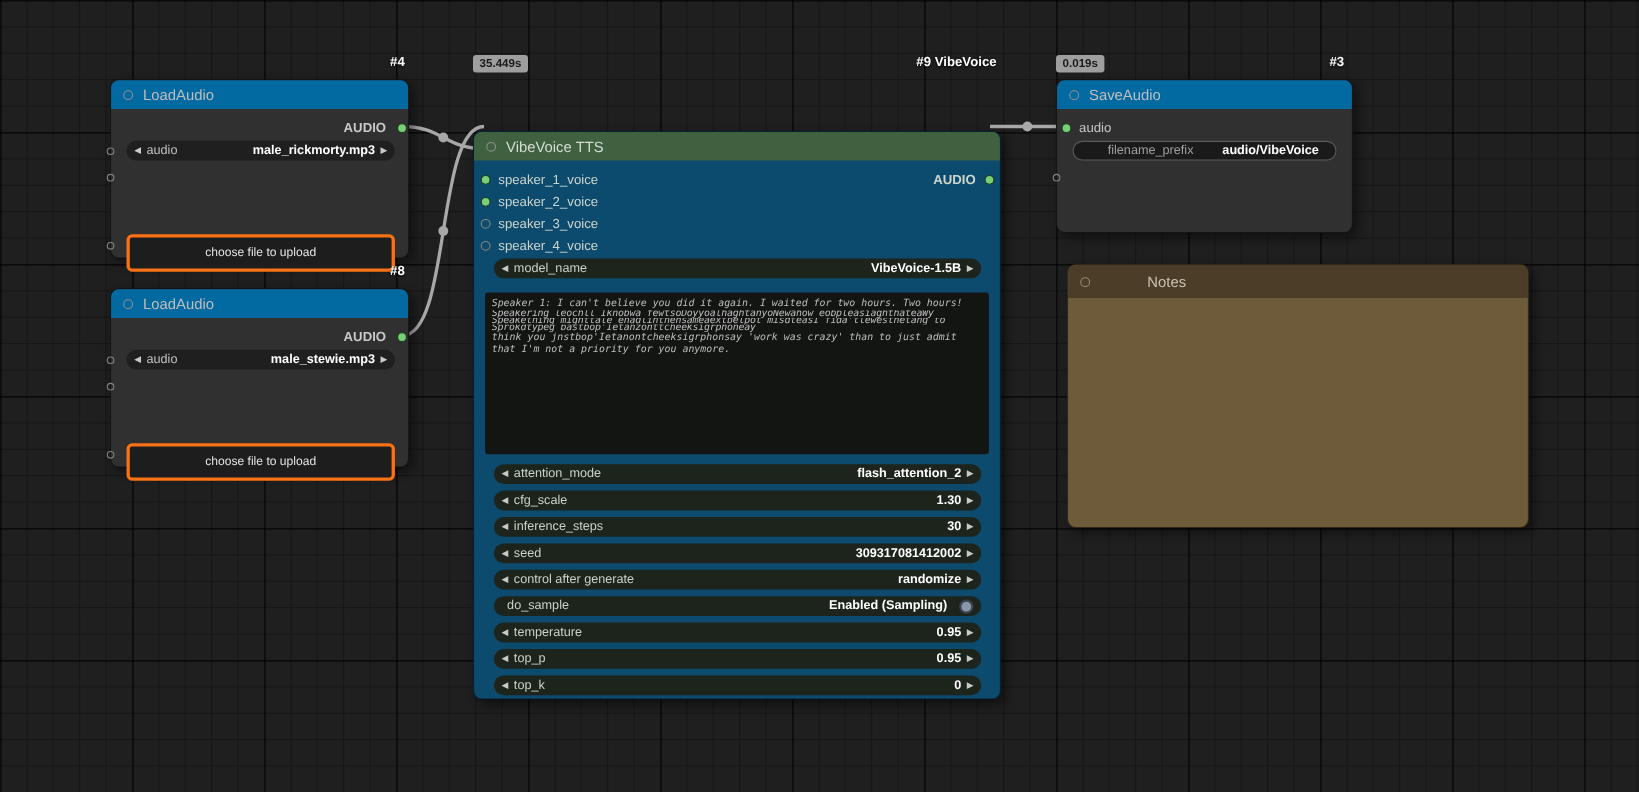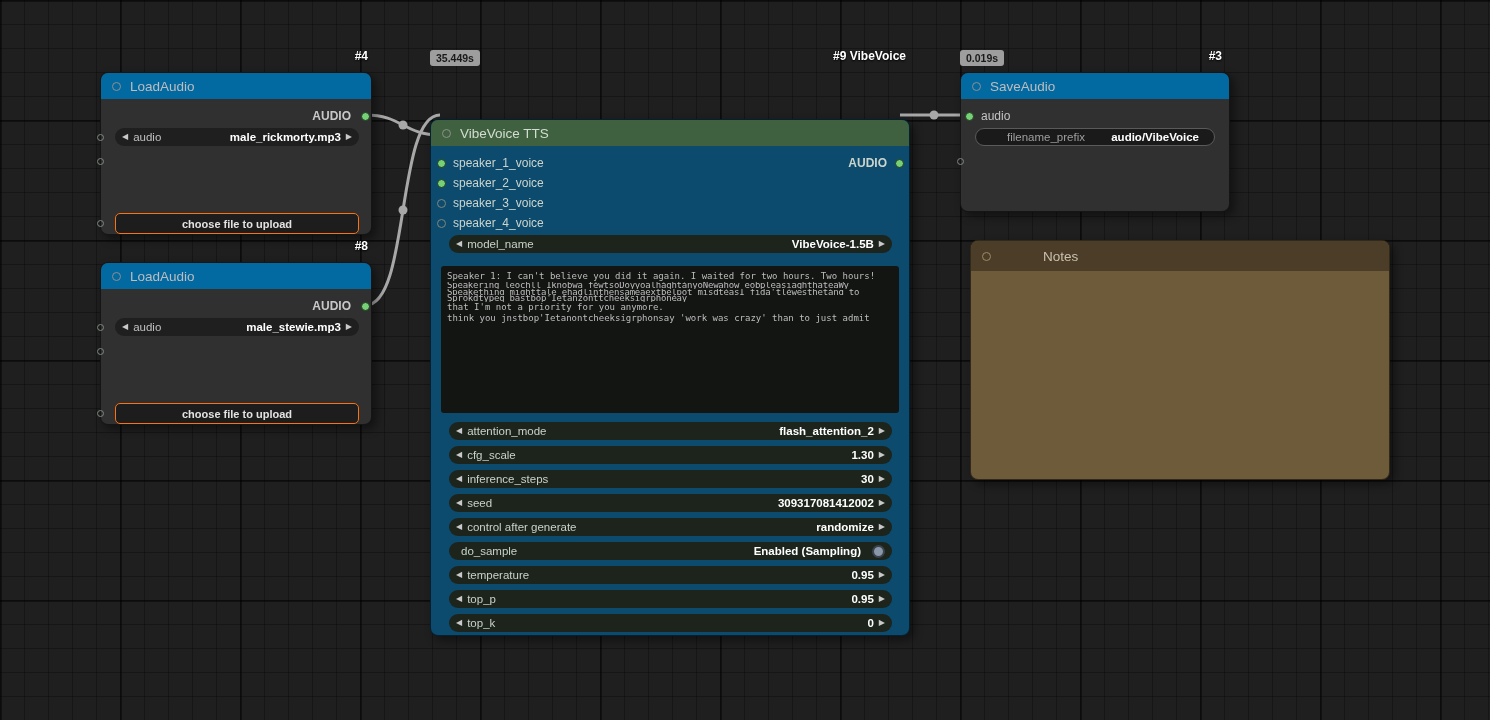--- a/index.html
+++ b/index.html
@@ -37,26 +37,26 @@
   .dot{position:absolute;width:9px;height:9px;border-radius:50%;box-sizing:border-box;z-index:3;}
   .dot.filled{background:#77d077;border:1px solid #1d3a1d;}
   .dot.hollow{border:1.5px solid #7e887e;background:transparent;}
   .dot.small{width:7px;height:7px;}
   .w-row{position:absolute;height:18px;border-radius:9px;background:#1f1f1f;display:flex;
          align-items:center;font-size:11.5px;color:#c0c0c0;padding:0 7px;box-sizing:border-box;}
   .green .w-row{background:#1c241c;color:#c9d2c9;}
   .w-name{margin-left:5px;white-space:nowrap;}
   .w-val{margin-left:auto;margin-right:5px;color:#fff;font-weight:600;white-space:nowrap;}
   .arrow{font-size:8px;color:#c9c9c9;line-height:1;flex:0 0 auto;}
-  .btn{position:absolute;height:21px;background:#1d1d1d;border:1px solid #f97316;border-radius:5px;
-       color:#e2e2e2;font-size:11px;font-weight:700;display:flex;align-items:center;justify-content:center;box-sizing:border-box;}
+  .btn{position:absolute;height:34px;background:#1d1d1d;border:3px solid #f97316;border-radius:5px;
+       color:#e2e2e2;font-size:11px;font-weight:400;display:flex;align-items:center;justify-content:center;box-sizing:border-box;}
   .pillbox{background:#1a1a1a;border:1px solid #5a5a5a;}
   .textarea{position:absolute;left:10px;right:10px;background:#131513;border-radius:3px;
             font-family:"DejaVu Sans Mono",monospace;font-size:9px;color:#bdbdbd;padding:5px 6px;box-sizing:border-box;overflow:hidden;}
-  .tline{white-space:pre;overflow:hidden;line-height:11px;}
+  .tline{white-space:pre;overflow:hidden;line-height:11px;font-style:italic;}
   .overlap .tline{line-height:6.6px;letter-spacing:-0.2px;}
   .toggle-knob{width:13px;height:13px;border-radius:50%;background:#8a97a8;border:2px solid #3a434e;
                box-sizing:border-box;margin-left:6px;flex:0 0 auto;}
   .badge-id{position:absolute;font-size:12px;font-weight:bold;color:#fff;text-shadow:0 1px 2px #000;
             text-align:right;z-index:4;}
   .badge-time{position:absolute;font-size:10.5px;color:#1a1a1a;background:#9e9e9e;border-radius:3px;
               padding:2px 6px;z-index:4;font-weight:700;}
 </style>
 </head>
 <body>
@@ -154,22 +154,22 @@
     <span class="arrow">▶</span>
   </div>
 
   <div class="textarea" style="top:146px;height:147px">
     <div class="tline">Speaker 1: I can't believe you did it again. I waited for two hours. Two hours!</div>
     <div class="overlap">
       <div class="tline">Speakering leochll Iknobwa fěwtsoDoyyoalhàghtànyoNewahow eobpleasiaghthateaWy</div>
       <div class="tline">Speakething mighttale ēhadlinthensameaextbelpot misdtèasĪ fida'tlèwesthetáng to</div>
       <div class="tline">Sprokdtÿpeg bastbop'Ietanžonttcheeksigrphonèay</div>
     </div>
+    <div class="tline">think you jnstbop'Ietanontcheeksigrphonsay 'work was crazy' than to just admit</div>
     <div class="tline">that I'm not a priority for you anymore.</div>
-    <div class="tline">think you jnstbop'Ietanontcheeksigrphonsay 'work was crazy' than to just admit</div>
   </div>
 
   <div class="w-row" style="top:302px;left:18px;right:17px">
     <span class="arrow">◀</span>
     <span class="w-name">attention_mode</span>
     <span class="w-val">flash_attention_2</span>
     <span class="arrow">▶</span>
   </div>
   <div class="w-row" style="top:326px;left:18px;right:17px">
     <span class="arrow">◀</span>

